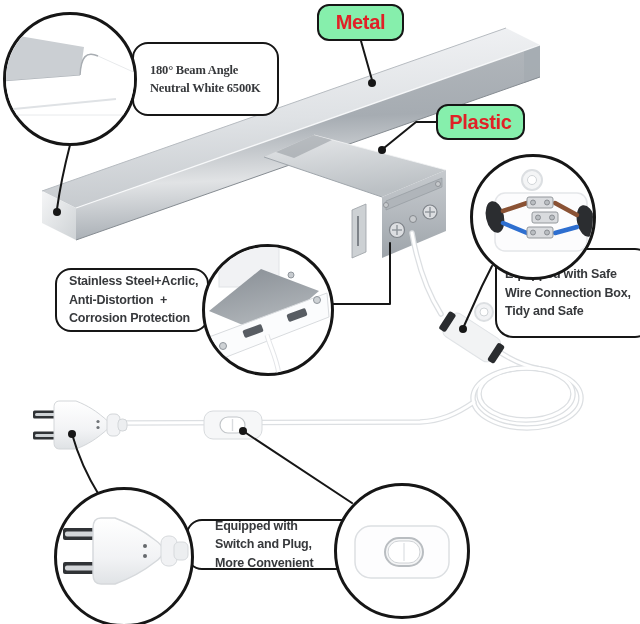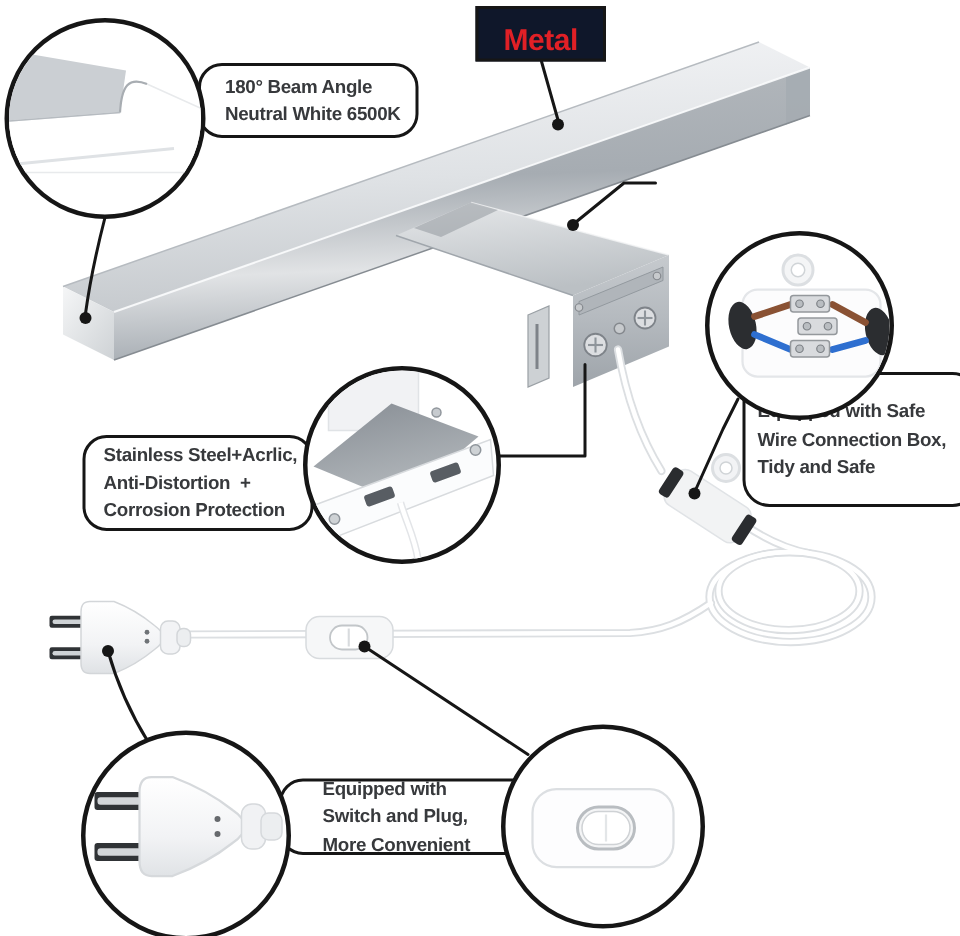--- a/index.html
+++ b/index.html
@@ -6,22 +6,22 @@
   #stage{position:relative;width:640px;height:624px;overflow:hidden;background:#ffffff;
          font-family:"Liberation Sans",sans-serif;}
   #stage svg{display:block;}
   .layer{position:absolute;left:0;top:0;}
   
   .callout-box{position:absolute;background:#fff;border:2.5px solid #161616;border-radius:16px;
                display:flex;align-items:center;z-index:2;box-sizing:border-box;}
   .callout-text{white-space:pre-wrap;font-size:12.5px;line-height:18.5px;font-weight:600;
                 color:#37393c;letter-spacing:-0.2px;}
   
-  .red-label{position:absolute;background:#0f172a;border:2.5px solid #161616;border-radius:0;
-             display:flex;align-items:flex-end;justify-content:center;z-index:2;box-sizing:border-box;}
+  .red-label{position:absolute;background:#86efac;border:2.5px solid #161616;border-radius:12px;
+             display:flex;align-items:center;justify-content:center;z-index:2;box-sizing:border-box;}
   .red-label span{color:#e12026;font-weight:700;font-size:20px;letter-spacing:-0.3px;}
   
   .mag-circle{position:absolute;background:#fff;border:3px solid #161616;border-radius:50%;
               overflow:hidden;z-index:3;box-sizing:border-box;}
 </style>
 </head>
 <body>
 
 <div id="stage">
 
@@ -150,26 +150,26 @@
     <g fill="#161616">
       <circle cx="57" cy="212" r="4"></circle>
       <circle cx="372" cy="83" r="4"></circle>
       <circle cx="382" cy="150" r="4"></circle>
       <circle cx="463" cy="329" r="4"></circle>
       <circle cx="72" cy="434" r="4"></circle>
       <circle cx="243" cy="431" r="4"></circle>
     </g>
   </svg>
 
-  <div class="callout-box" style="left:132px;top:42px;width:147px;height:50px;padding-left:16px;">
+  <div class="callout-box" style="left:132px;top:42px;width:147px;height:74px;padding-left:16px;font-family:Liberation Serif, serif;">
     <div class="callout-text">180° Beam Angle
 Neutral White 6500K</div>
   </div>
 
-  <div class="callout-box" style="left:55px;top:290px;width:154px;height:64px;padding-left:12px;">
+  <div class="callout-box" style="left:55px;top:268px;width:154px;height:64px;padding-left:12px;">
     <div class="callout-text">Stainless Steel+Acrlic,
 Anti-Distortion  +
 Corrosion Protection</div>
   </div>
 
   <div class="callout-box" style="left:495px;top:248px;width:158px;height:90px;padding-left:8px;border-radius:18px;">
     <div class="callout-text">Equipped with Safe
 Wire Connection Box,
 Tidy and Safe</div>
   </div>
@@ -177,20 +177,23 @@
   <div class="callout-box" style="left:186px;top:519px;width:172px;height:51px;padding-left:27px;">
     <div class="callout-text">Equipped with
 Switch and Plug,
 More Convenient</div>
   </div>
 
   <div class="red-label" style="left:317px;top:4px;width:87px;height:37px;">
     <span>Metal</span>
   </div>
 
+  <div class="red-label" style="left:436px;top:104px;width:89px;height:36px;">
+    <span>Plastic</span>
+  </div>
 
   <div class="mag-circle" style="left:3px;top:12px;width:134px;height:134px;">
     <svg width="128" height="128" viewBox="0 0 128 128">
       <polygon points="-4,18 78,32 74,60 -4,66" fill="#cbcfd3"></polygon>
       <path d="M -4 66 L 74 60 C 75 42 80 36 92 41 L 134 60 L 134 100 L -2 100 Z" fill="#ffffff" stroke="#e8eaec"></path>
       <path d="M 74 60 C 75 42 80 36 92 41" fill="none" stroke="#a8adb2" stroke-width="1.5"></path>
       <line x1="-4" y1="66" x2="74" y2="60" stroke="#b6bbc0"></line>
       <path d="M -2 95 L 110 84" stroke="#dfe2e5" stroke-width="2" fill="none"></path>
     </svg>
   </div>

